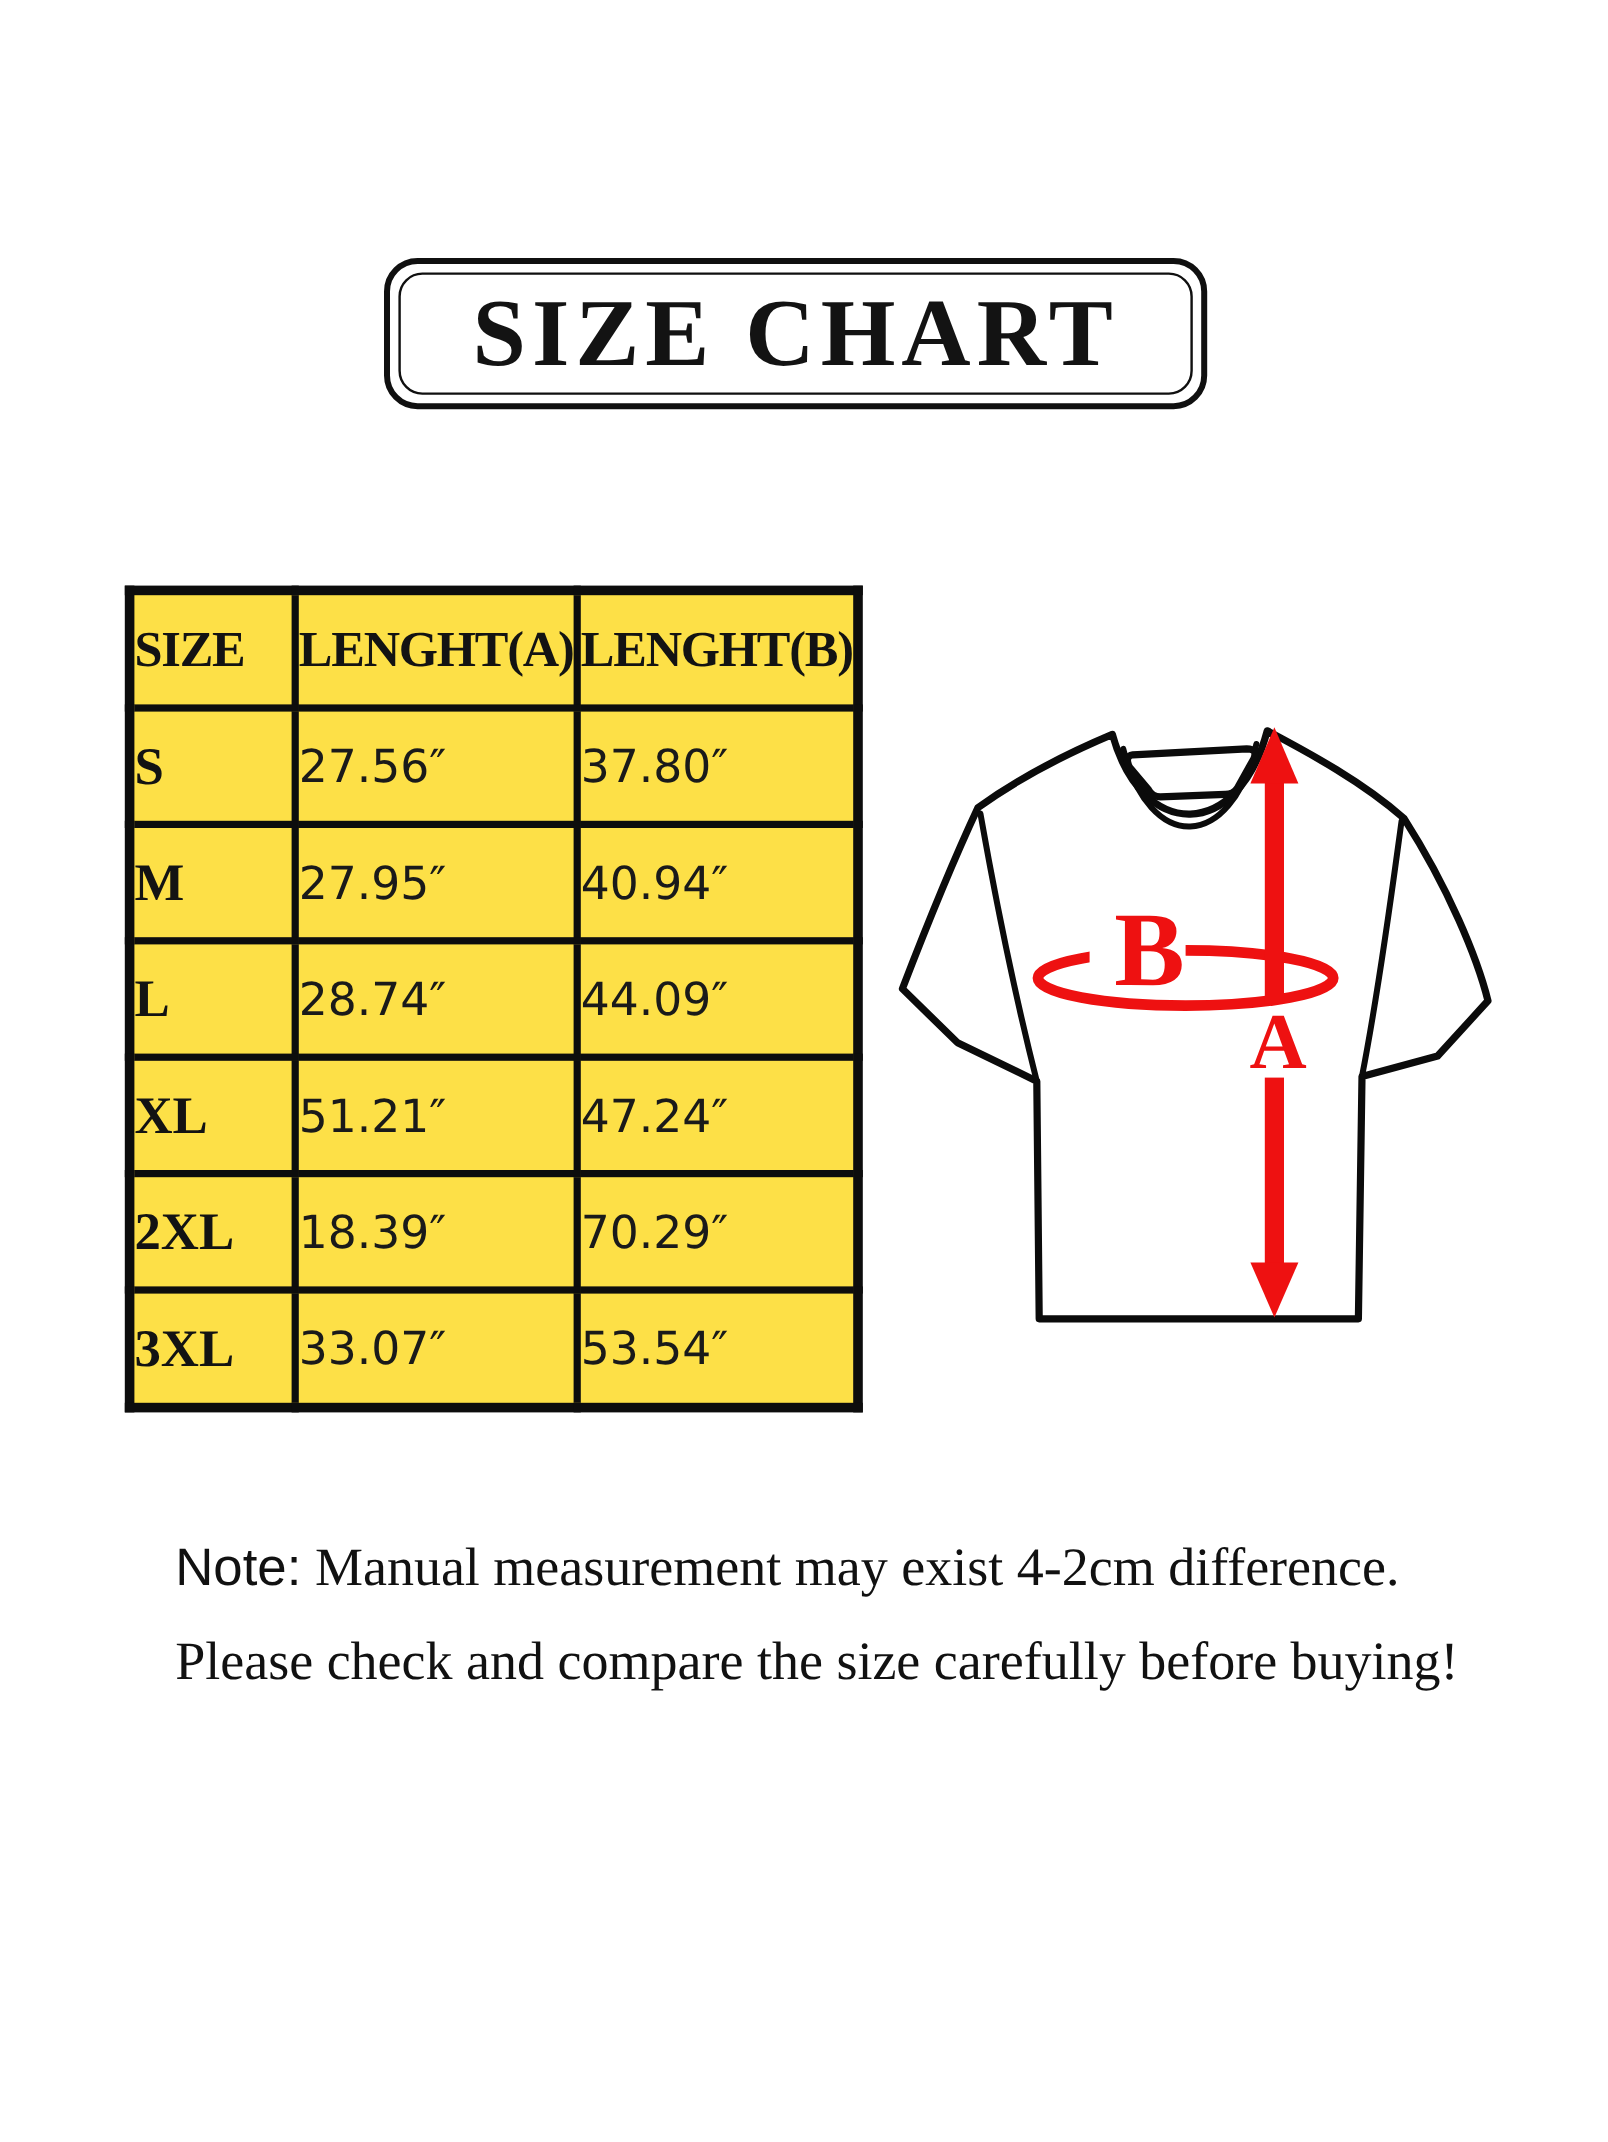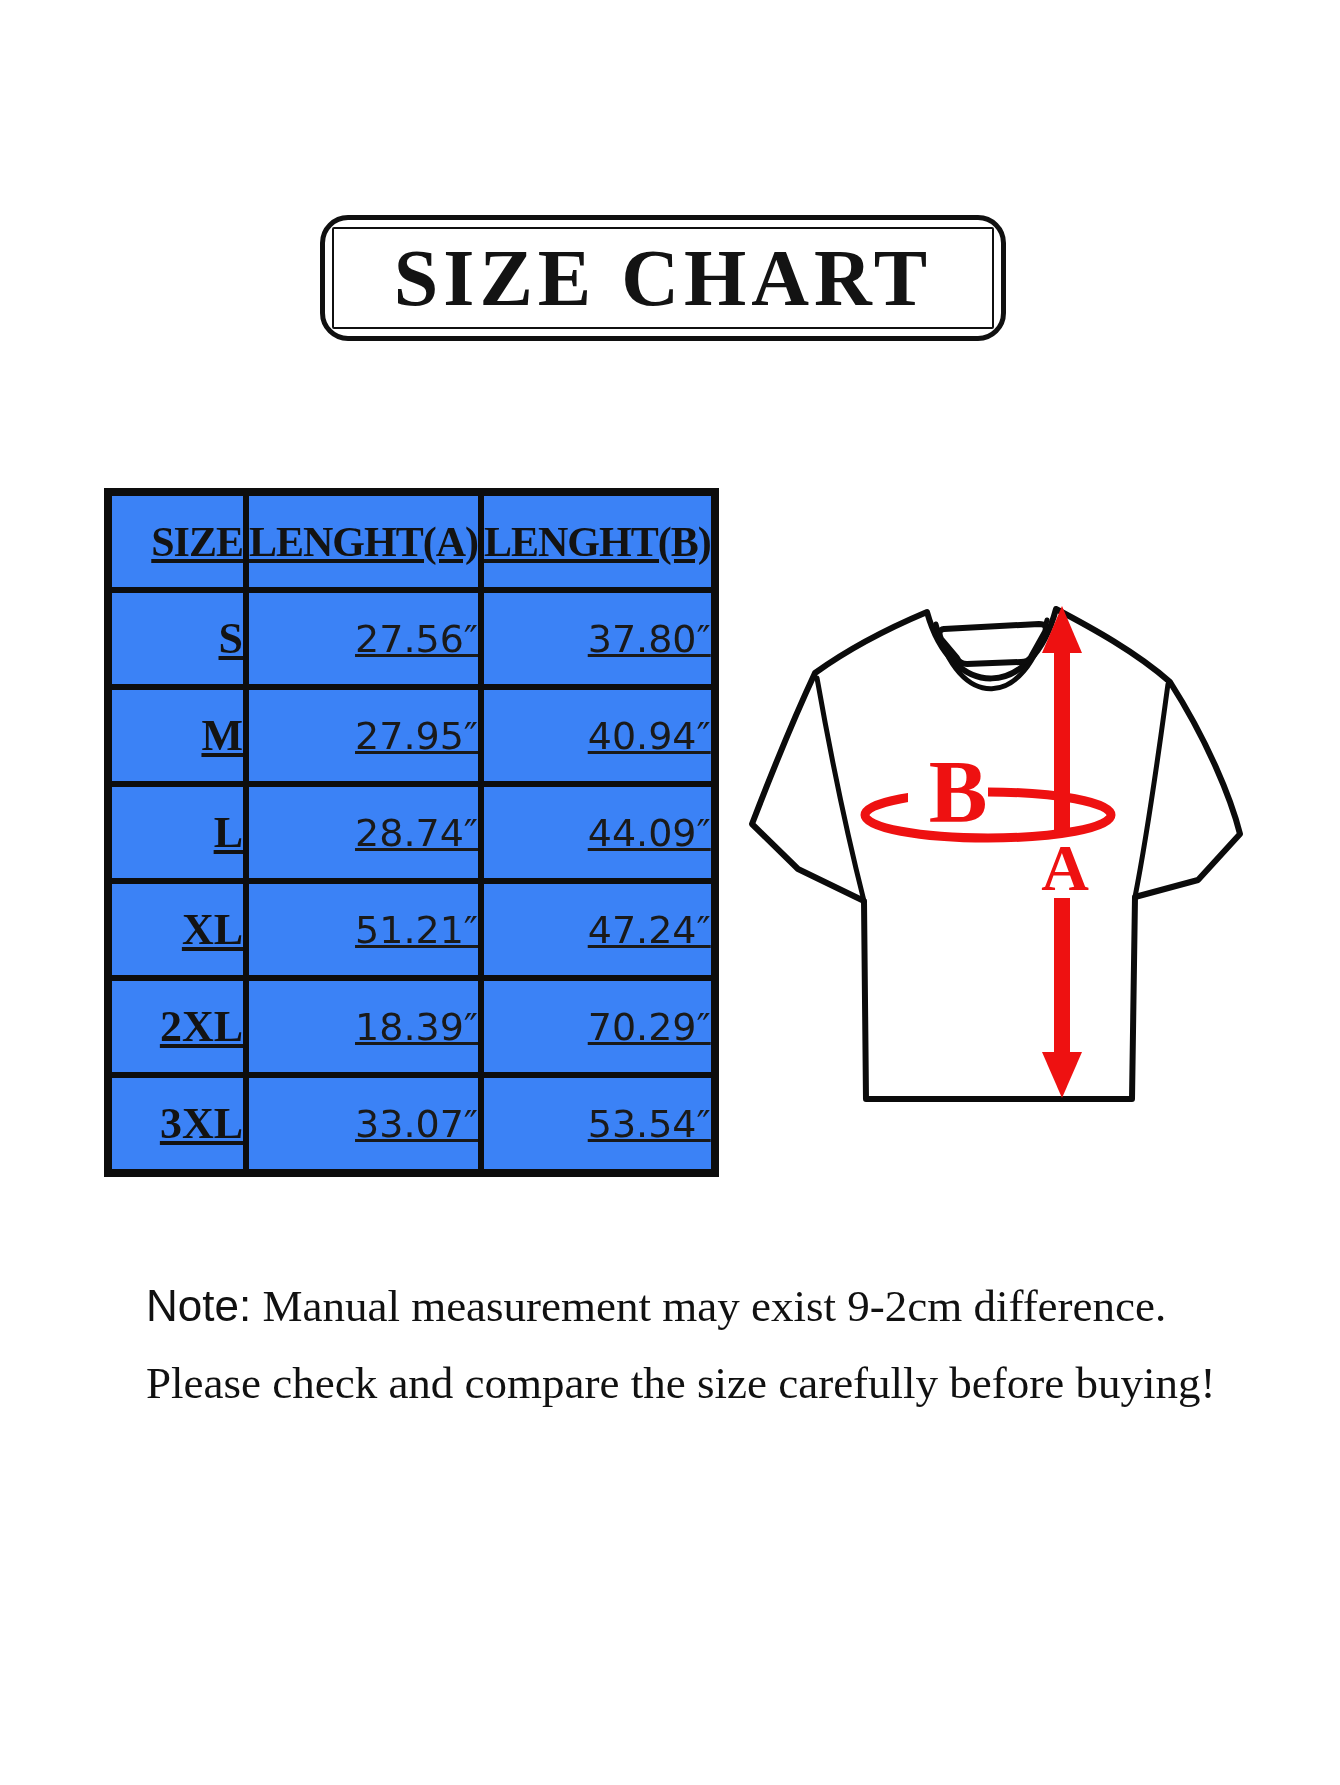--- a/index.html
+++ b/index.html
@@ -3,30 +3,30 @@
 <meta charset="utf-8">
 <style>
   html,body{margin:0;padding:0;background:#ffffff;}
   #page{position:relative;width:1340px;height:1785px;background:#ffffff;overflow:hidden;
         font-family:"Liberation Serif",serif;color:#141414;}
 
   
   #title-box{position:absolute;left:320px;top:215px;width:686px;height:126px;
              border:5px solid #101010;border-radius:28px;box-sizing:border-box;}
   #title-inner{position:absolute;left:7px;top:7px;right:7px;bottom:7px;
-               border:2px solid #101010;border-radius:2px;
+               border:2px solid #101010;border-radius:20px;
                display:flex;align-items:center;justify-content:center;}
   #title-text{font-family:"Liberation Serif",serif;font-weight:700;font-size:80px;
               letter-spacing:5px;color:#131313;white-space:nowrap;}
 
   
   #size-table{position:absolute;left:104px;top:488px;border-collapse:collapse;
               table-layout:fixed;}
-  #size-table th,#size-table td{border:6px solid #0d0d0d;text-align:right;
-              vertical-align:middle;padding:0;background:#3b82f6;text-decoration:underline;}
+  #size-table th,#size-table td{border:6px solid #0d0d0d;text-align:left;
+              vertical-align:middle;padding:0;background:#fde047;}
   #size-table th{height:91px;font-family:"Liberation Serif",serif;font-weight:700;
               font-size:42px;letter-spacing:-1px;color:#131313;}
   #size-table td{height:91px;}
   #size-table{border:8px solid #0d0d0d;}
   td.size-cell{font-family:"Liberation Serif",serif;font-weight:700;font-size:44px;color:#131313;}
   td.val-cell{font-family:"DejaVu Sans","Liberation Sans",sans-serif;font-weight:400;
               font-size:38px;color:#1a1a1a;}
 
   
   #shirt-wrap{position:absolute;left:730px;top:580px;width:530px;height:540px;}
@@ -146,18 +146,18 @@
       <text class="measure-letter" x="1065" y="890" font-size="66" text-anchor="middle">A</text>
 
       <rect class="red-fill" x="1054" y="898" width="16" height="158"></rect>
       <polygon class="red-fill" points="1062,1098 1042,1052 1082,1052"></polygon>
     </svg>
   </div>
 
   <div id="note">
     <span>
       <span class="note-label">Note:</span>
-      <span>Manual measurement may exist 9-2cm difference.</span>
+      <span>Manual measurement may exist 4-2cm difference.</span>
     </span>
     <span class="line2">Please check and compare the size carefully before buying!</span>
   </div>
 
 </div>
 
 </body></html>

